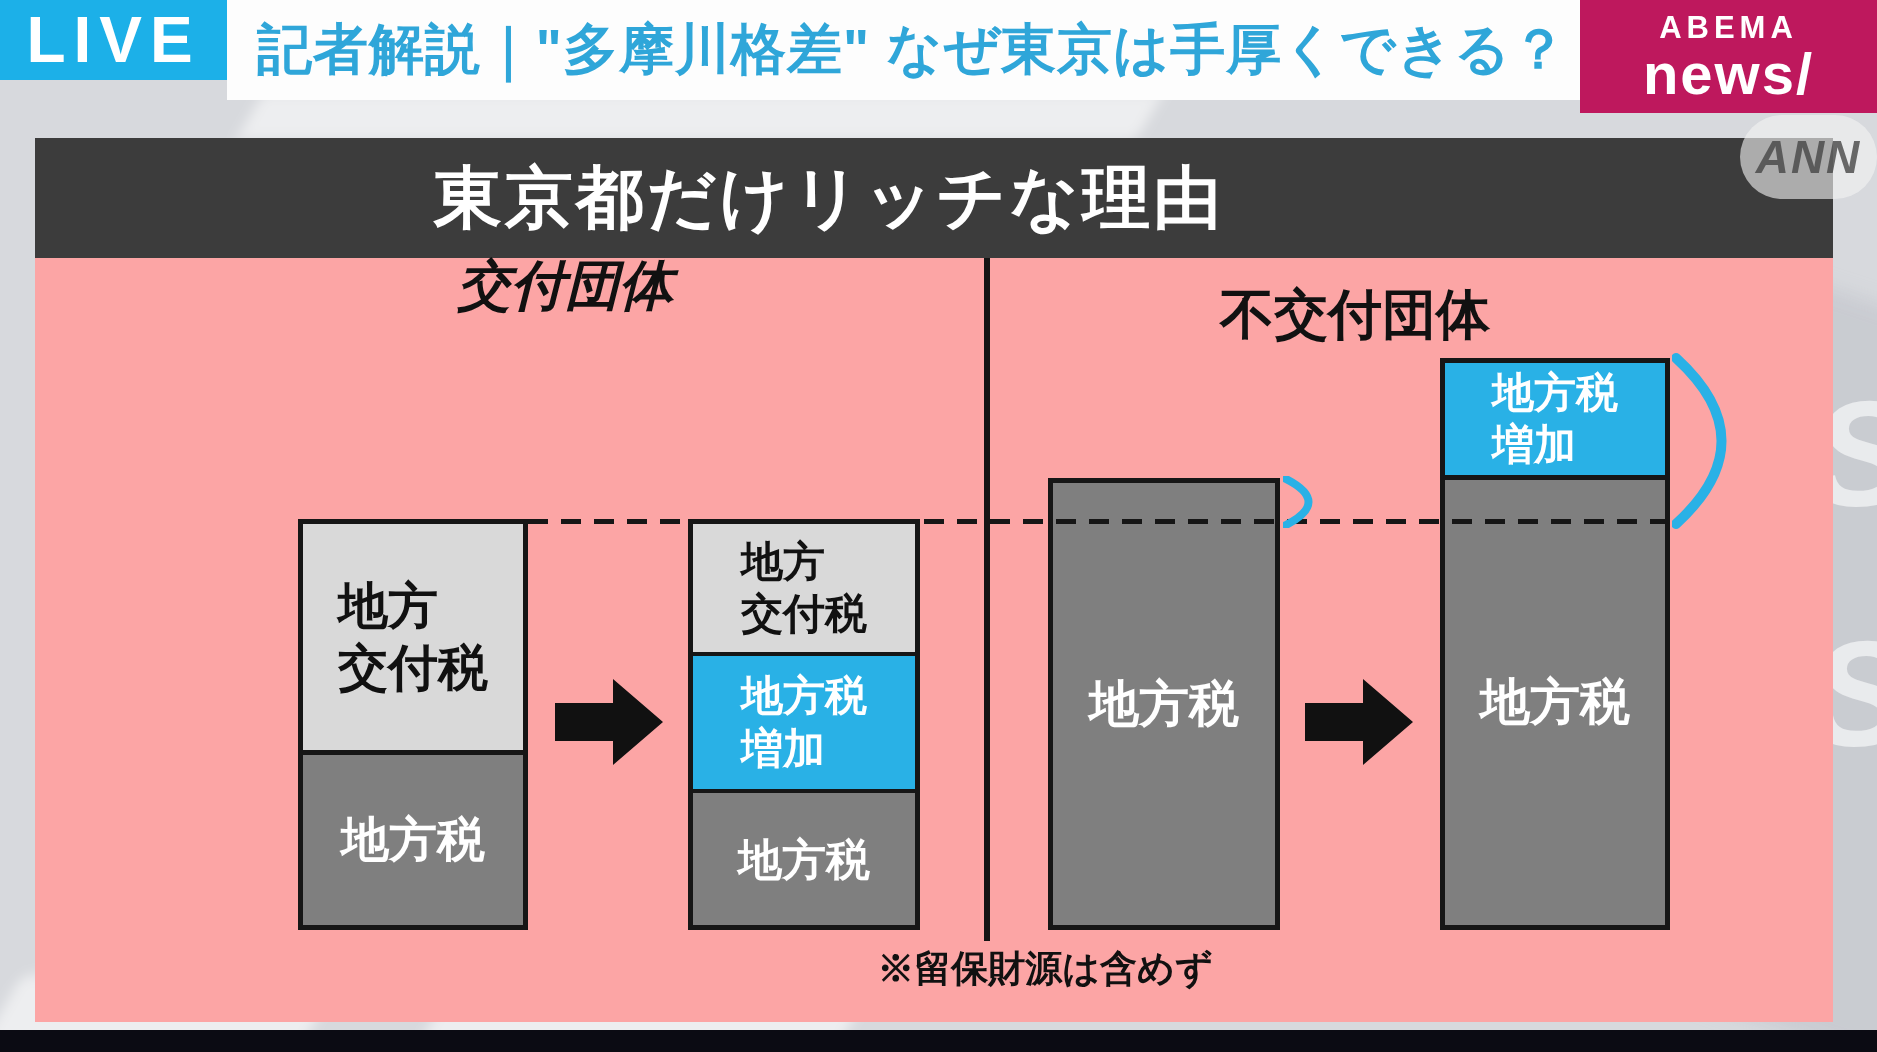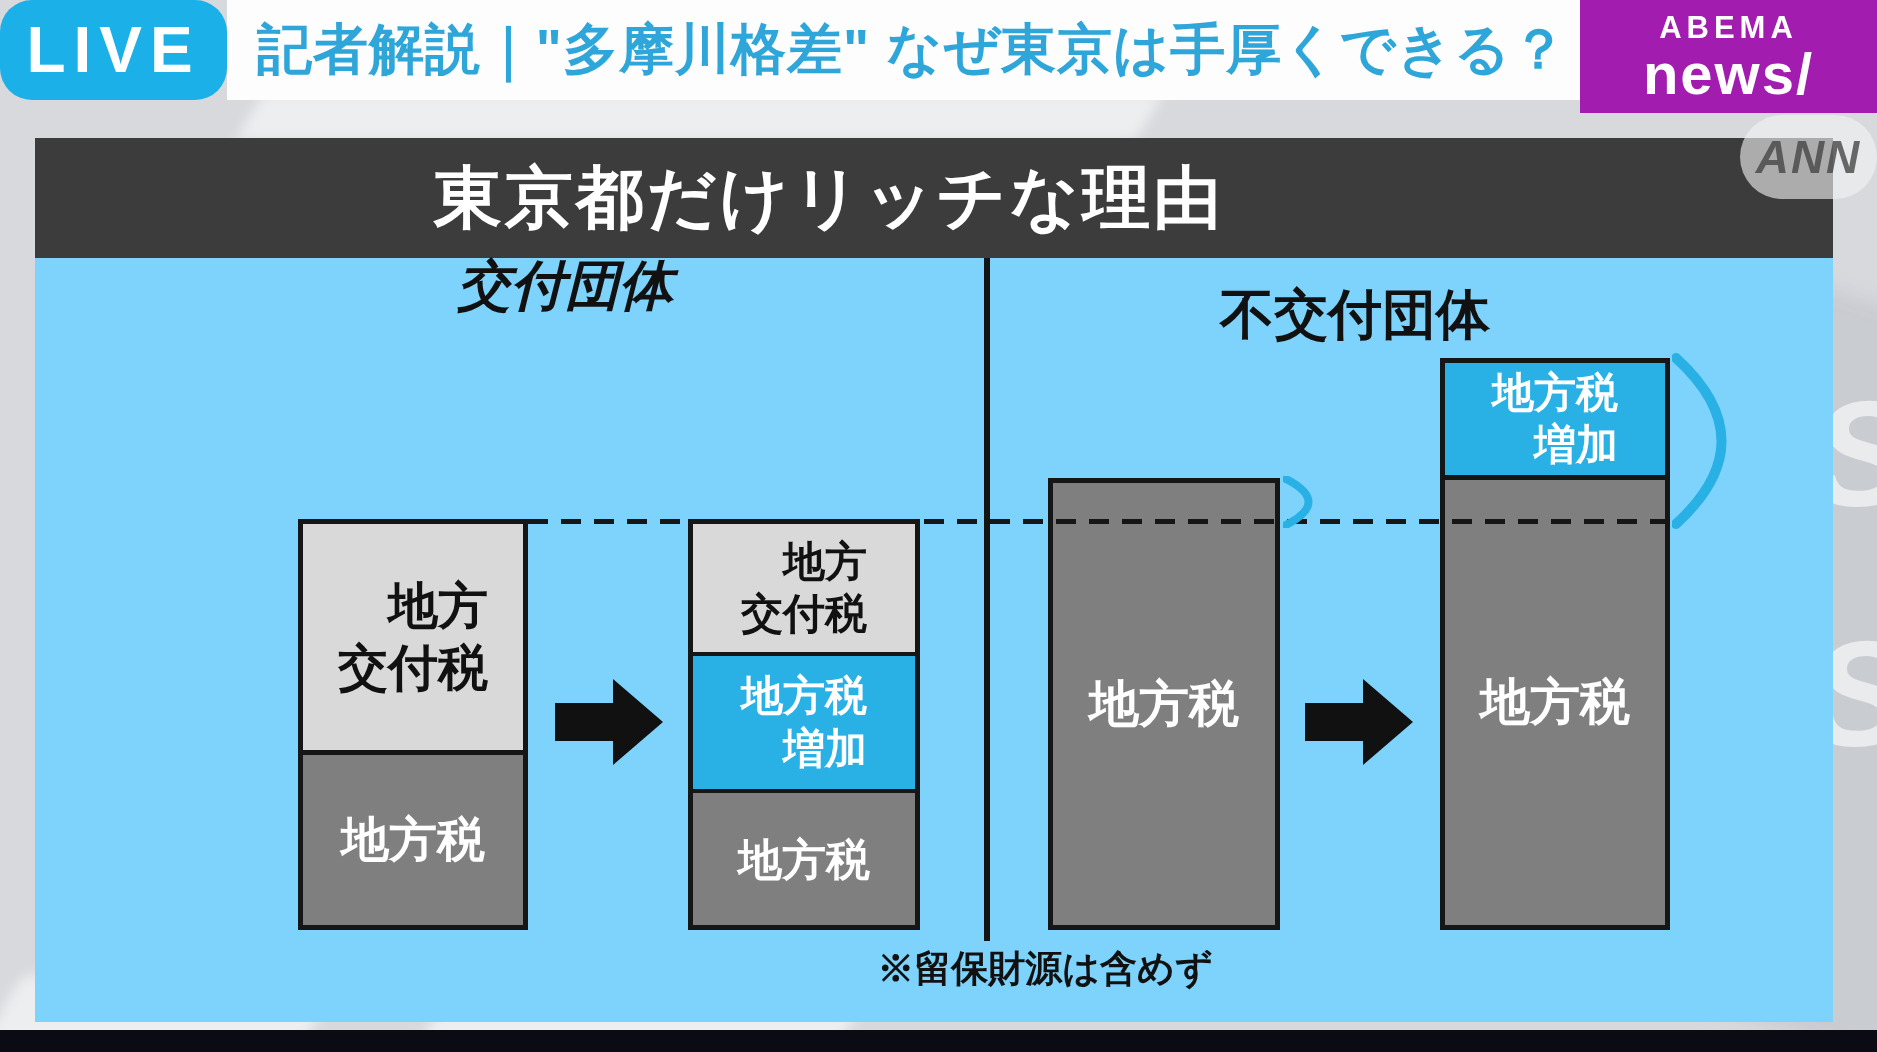--- a/index.html
+++ b/index.html
@@ -6,50 +6,50 @@
   body{font-family:"Liberation Sans",sans-serif;}
   .stage{position:relative;width:1877px;height:1052px;background:#d7d9dd;overflow:hidden;}
   .stage *{box-sizing:border-box;}
 
   
   .bg-streak{position:absolute;background:rgba(255,255,255,.55);transform:skewX(-30deg);filter:blur(7px);}
   .bg-shade{position:absolute;background:rgba(165,170,180,.28);transform:rotate(18deg);filter:blur(10px);}
   .bg-letter{position:absolute;color:rgba(255,255,255,.6);font-size:150px;font-weight:800;font-style:italic;}
 
   
-  .live-badge{position:absolute;left:0;top:0;width:227px;height:100px;background:#1cb0e8;
-    display:flex;align-items:center;justify-content:center;color:#fff;font-size:64px;font-weight:800;letter-spacing:8px;border-radius:32px;}
+  .live-badge{position:absolute;left:0;top:0;width:227px;height:80px;background:#1cb0e8;
+    display:flex;align-items:center;justify-content:center;color:#fff;font-size:64px;font-weight:800;letter-spacing:8px;}
   .headline-bar{position:absolute;left:227px;top:0;width:1353px;height:100px;background:#fdfdfd;
     display:flex;align-items:center;}
   .headline-text{color:#2fa6d9;font-size:55px;font-weight:800;padding-left:30px;white-space:nowrap;letter-spacing:1px;}
-  .abema-logo{position:absolute;left:1580px;top:0;width:297px;height:113px;background:#a21caf;
+  .abema-logo{position:absolute;left:1580px;top:0;width:297px;height:113px;background:#be185d;
     display:flex;flex-direction:column;align-items:center;justify-content:center;color:#fff;}
   .abema-line1{font-size:31px;font-weight:800;letter-spacing:5px;line-height:1;margin-top:2px;}
   .abema-line2{font-size:58px;font-weight:800;letter-spacing:2px;line-height:1;margin-top:2px;}
 
   
   .ann-watermark{position:absolute;left:1740px;top:115px;width:137px;height:84px;z-index:10;
     background:rgba(242,242,242,.62);border-radius:44px;display:flex;align-items:center;justify-content:center;}
   .ann-watermark span{font-style:italic;font-weight:800;font-size:46px;color:rgba(70,70,70,.8);letter-spacing:2px;}
 
   
-  .panel{position:absolute;left:35px;top:138px;width:1798px;height:884px;background:#7dd3fc;}
+  .panel{position:absolute;left:35px;top:138px;width:1798px;height:884px;background:#fca5a5;}
   .panel-title-bar{position:absolute;left:0;top:0;width:1798px;height:120px;background:#3c3c3c;
     display:flex;align-items:center;justify-content:center;}
   .panel-title{color:#fff;font-size:68px;font-weight:800;letter-spacing:3px;transform:translateX(-105px);}
   .section-label{position:absolute;top:112px;font-size:54px;font-weight:800;color:#111;text-align:center;}
   .section-label.left{left:330px;width:400px;font-style:italic;}
   .section-label.right{left:1095px;width:450px;margin-top:29px;}
   .divider{position:absolute;left:949px;top:120px;width:6px;height:683px;background:#141414;z-index:3;}
   .dashed-line{position:absolute;left:493px;top:381px;width:1142px;height:5px;z-index:6;
     background:repeating-linear-gradient(90deg,#161616 0 20px,transparent 20px 33px);}
 
   
   .bar{position:absolute;border:5px solid #161616;display:flex;flex-direction:column;z-index:2;background:#7f7f7f;}
-  .seg{display:flex;align-items:center;justify-content:center;text-align:right;
+  .seg{display:flex;align-items:center;justify-content:center;text-align:left;
     font-weight:800;white-space:pre-line;line-height:1.25;}
   .seg.light{background:#d9d9d9;color:#111;}
   .seg.dark{background:#7f7f7f;color:#fff;}
   .seg.cyan{background:#29b1e6;color:#fff;}
   .bar1{left:263px;top:381px;width:230px;height:411px;}
   .bar1 .s1{flex:0 0 226px;font-size:50px;}
   .bar1 .s2{flex:1;border-top:5px solid #161616;font-size:48px;}
   .bar2{left:653px;top:381px;width:232px;height:411px;}
   .bar2 .s1{flex:0 0 128px;font-size:42px;}
   .bar2 .s2{flex:0 0 141px;border-top:4px solid #161616;border-bottom:4px solid #161616;font-size:42px;}

